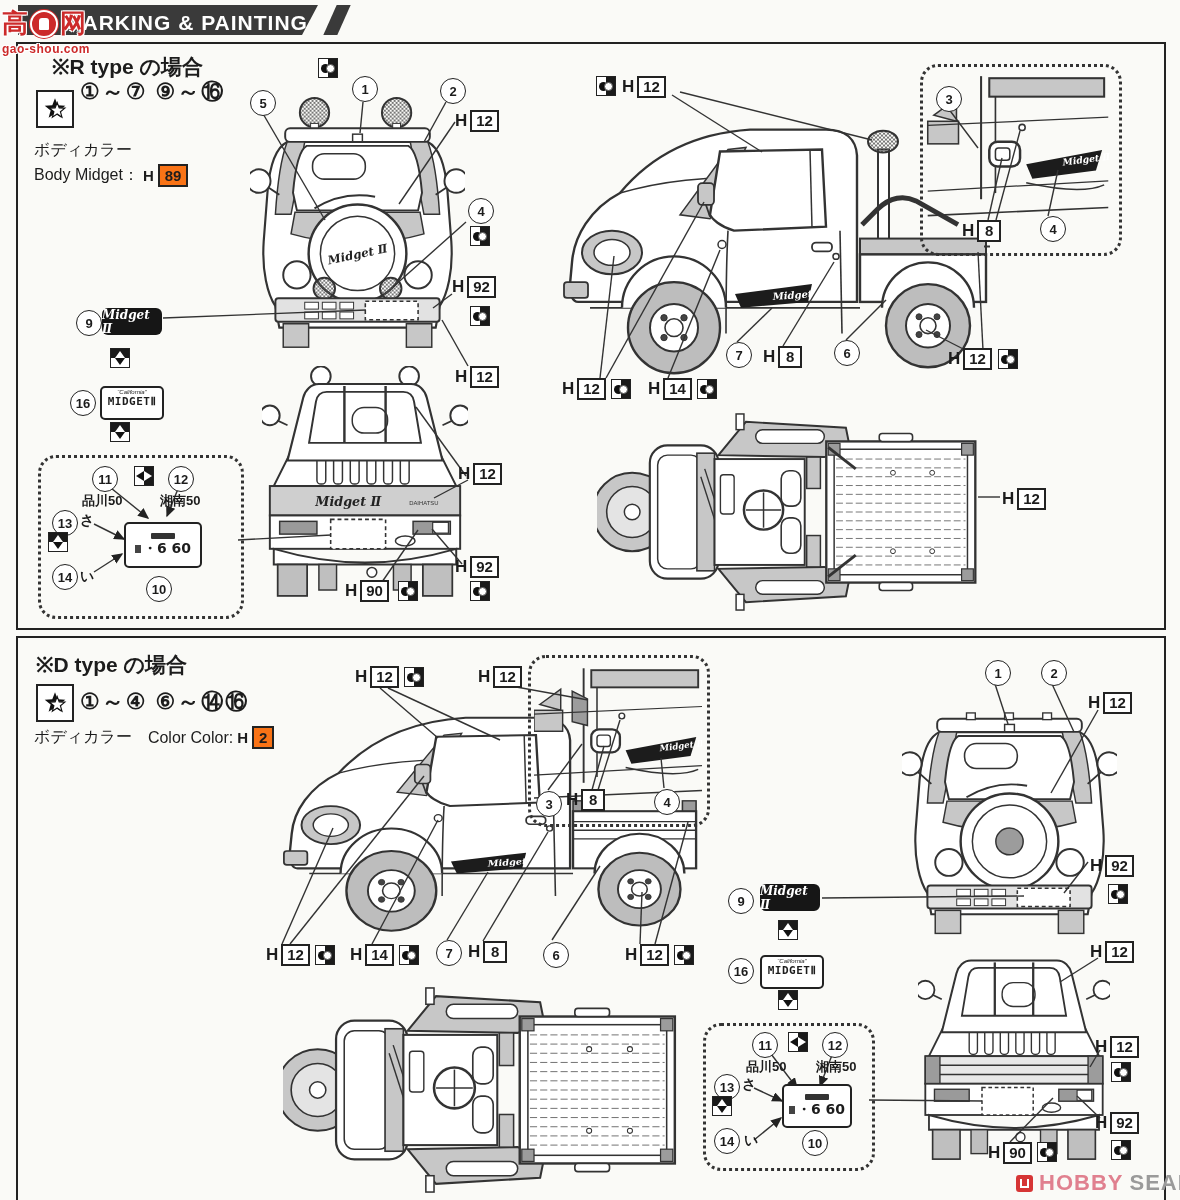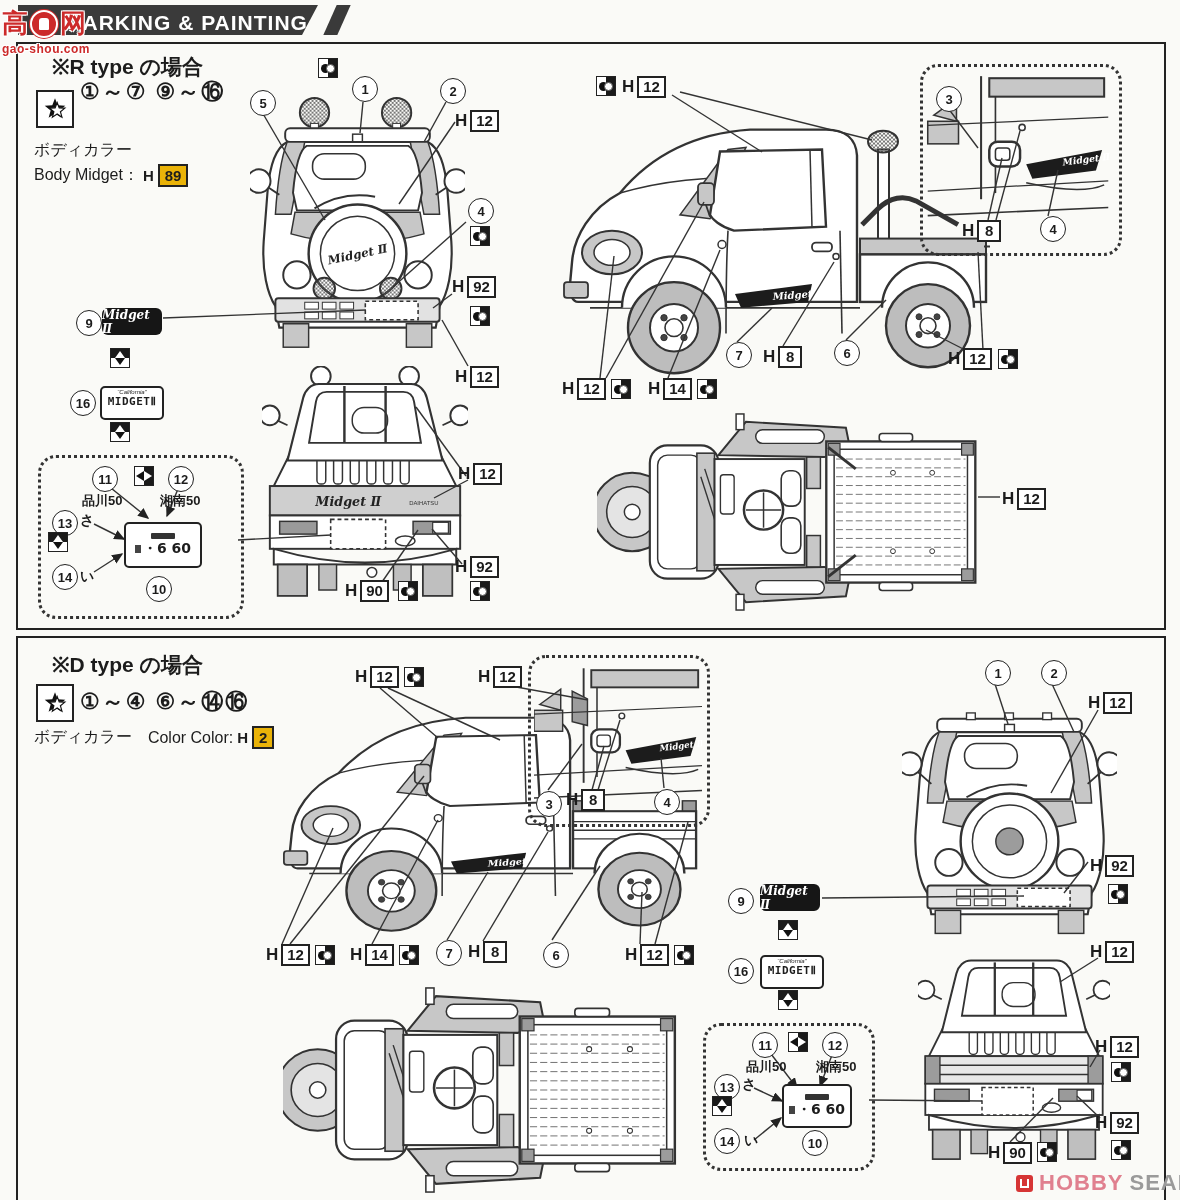--- a/index.html
+++ b/index.html
@@ -22,21 +22,21 @@
   .wm .dom{font-size:12px;letter-spacing:.5px;margin-top:1px;
            text-shadow:-1px -1px 0 #fff,1px -1px 0 #fff,-1px 1px 0 #fff,1px 1px 0 #fff;}
   
   .sec{position:absolute;border:2.5px solid #222;background:transparent;z-index:0;}
   .head{position:absolute;font-size:21px;font-weight:bold;z-index:4;}
   .starrow{position:absolute;font-size:22px;font-weight:bold;letter-spacing:2px;z-index:4;}
   .starbox{position:absolute;width:34px;height:34px;border:2px solid #222;background:#fff;z-index:4;
            display:flex;align-items:center;justify-content:center;}
   .bodycol{position:absolute;font-size:16px;z-index:4;display:flex;align-items:center;gap:4px;}
   .bodycol .pfx{font-weight:bold;font-size:15px;}
-  .bodycol .code{border:2px solid #222;background:#eab308;font-weight:bold;padding:0 5px;
+  .bodycol .code{border:2px solid #222;background:#f97316;font-weight:bold;padding:0 5px;
                  font-size:15px;line-height:19px;font-style:normal;}
   
   .hl{position:absolute;display:flex;align-items:center;gap:3px;z-index:6;}
   .hl b{font-size:17px;font-weight:bold;}
   .hl i{border:2px solid #222;background:#fff;font-weight:bold;font-style:normal;
         font-size:15px;line-height:18px;padding:0 4px;min-width:12px;text-align:center;}
   
   .cn{position:absolute;width:24px;height:24px;border:1.8px solid #222;border-radius:50%;
       background:#fff;display:flex;align-items:center;justify-content:center;
       font-size:13px;font-weight:bold;z-index:6;}
@@ -501,21 +501,21 @@
       <b>H</b>
       <i>8</i>
     </span>
   <span class="cn" style="left:1040px;top:216px">4</span>
 
   <span class="hl" style="left:1002px;top:488px">
       <b>H</b>
       <i>12</i>
     </span>
 
-  <div class="head" style="left:52px;top:650px">※D type の場合</div>
+  <div class="head" style="left:36px;top:650px">※D type の場合</div>
   <span class="starbox" style="left:36px;top:684px">
     <svg width="26" height="26" viewBox="0 0 24 24">
         <path d="M12,2 L14.5,8.6 L21.5,8.9 L16,13.3 L17.9,20.1 L12,16.2 L6.1,20.1 L8,13.3 L2.5,8.9 L9.5,8.6 Z" fill="#111"></path>
         <path d="M12,2 L14.5,8.6 L21.5,8.9 L16,13.3 L17.9,20.1 L12,16.2 L6.1,20.1 L8,13.3 L2.5,8.9 L9.5,8.6 Z" transform="translate(5,4.5) scale(0.75)" fill="#fff" stroke="#111" stroke-width="1.4"></path>
       </svg>
   </span>
   <div class="starrow" style="left:80px;top:687px">①～④ ⑥～⑭⑯</div>
   <div class="bodycol" style="left:34px;top:726px">
     <span>ボディカラー</span>
     <span style="width:8px"></span>

